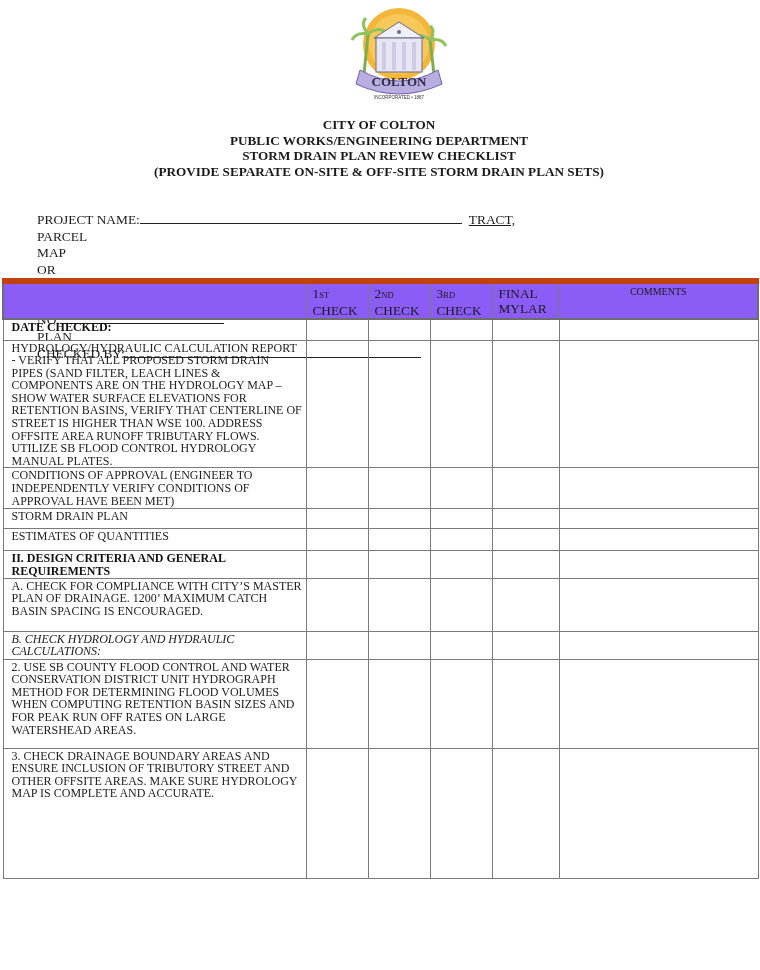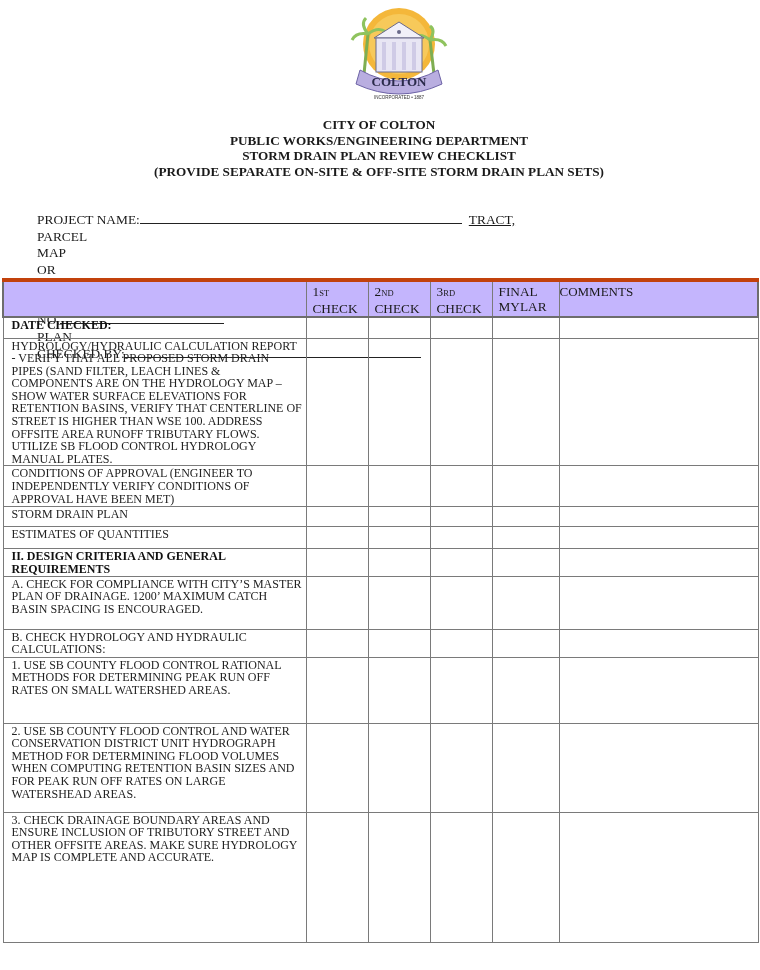--- a/index.html
+++ b/index.html
@@ -10,26 +10,26 @@
             font-weight:bold; font-size:13.2px; line-height:15.6px; letter-spacing:0; }
   .titles div { white-space:nowrap; }
   .fields { position:absolute; left:9px; top:211px; width:486px; font-size:13.4px; line-height:16.5px;margin-left:28px; }
   .fld-line { display:flex; align-items:baseline; white-space:nowrap; }
   .uline { display:inline-block; border-bottom:1px solid #222; height:12px; }
   .justify { display:flex; justify-content:space-between; align-items:baseline; white-space:nowrap;flex-direction:column; }
 
   table.chk { position:absolute; left:2px; top:278px; border-collapse:collapse; table-layout:fixed;
               width:755px; }
   table.chk td { border:1.5px solid #7a7a7a; padding:0; vertical-align:top; }
-  table.chk tr.hdr td { background:#c4b5fd; height:32px; border-top:4px solid #c2410c; }
+  table.chk tr.hdr td { background:#8b5cf6; height:32px; border-top:6px solid #c2410c; }
   table.chk tr.hdr td:first-child { border-left:2px solid #6d6d6d; }
   table.chk tr.hdr td:last-child { border-right:2px solid #6d6d6d; }
   .hcell { font-size:13.3px; line-height:15px; padding:2px 0 0 6px; }
   .small { font-size:8.5px; letter-spacing:0.2px; }
-  .hcomments { text-align:left; font-size:13px; padding-top:2px; }
+  .hcomments { text-align:center; font-size:10px; padding-top:2px; }
   .item { font-size:12px; line-height:12.6px; padding:1px 3px 0 8px; color:#222; }
   .item.bold { font-weight:bold; color:#111; }
 </style>
 </head>
 <body>
 
 <div class="logo">
   <svg width="110" height="100" viewBox="0 0 110 100">
     <circle cx="55" cy="40" r="36" fill="#f4b73a"></circle>
     <circle cx="55" cy="40" r="30" fill="#f7c95a"></circle>
@@ -177,33 +177,23 @@
       <tr style="height: 53px;">
         <td>
           <div class="item">A. CHECK FOR COMPLIANCE WITH CITY’S MASTER PLAN OF DRAINAGE.  1200’ MAXIMUM CATCH BASIN SPACING IS ENCOURAGED.</div>
         </td>
         <td></td>
         <td></td>
         <td></td>
         <td></td>
         <td></td>
       </tr>
-      <tr style="height: 28px;">
+      <tr style="height: 28px; font-style: italic;">
         <td>
           <div class="item">B. CHECK HYDROLOGY AND HYDRAULIC CALCULATIONS:</div>
-        </td>
-        <td></td>
-        <td></td>
-        <td></td>
-        <td></td>
-        <td></td>
-      </tr>
-      <tr style="height: 66px;">
-        <td>
-          <div class="item">1. USE SB COUNTY FLOOD CONTROL RATIONAL METHODS FOR DETERMINING PEAK RUN OFF RATES ON SMALL WATERSHED AREAS.</div>
         </td>
         <td></td>
         <td></td>
         <td></td>
         <td></td>
         <td></td>
       </tr>
       <tr style="height: 89px;">
         <td>
           <div class="item">2. USE SB COUNTY FLOOD CONTROL AND WATER CONSERVATION DISTRICT UNIT HYDROGRAPH METHOD FOR DETERMINING FLOOD VOLUMES WHEN COMPUTING RETENTION BASIN SIZES AND FOR PEAK RUN OFF RATES ON LARGE WATERSHEAD AREAS.</div>

